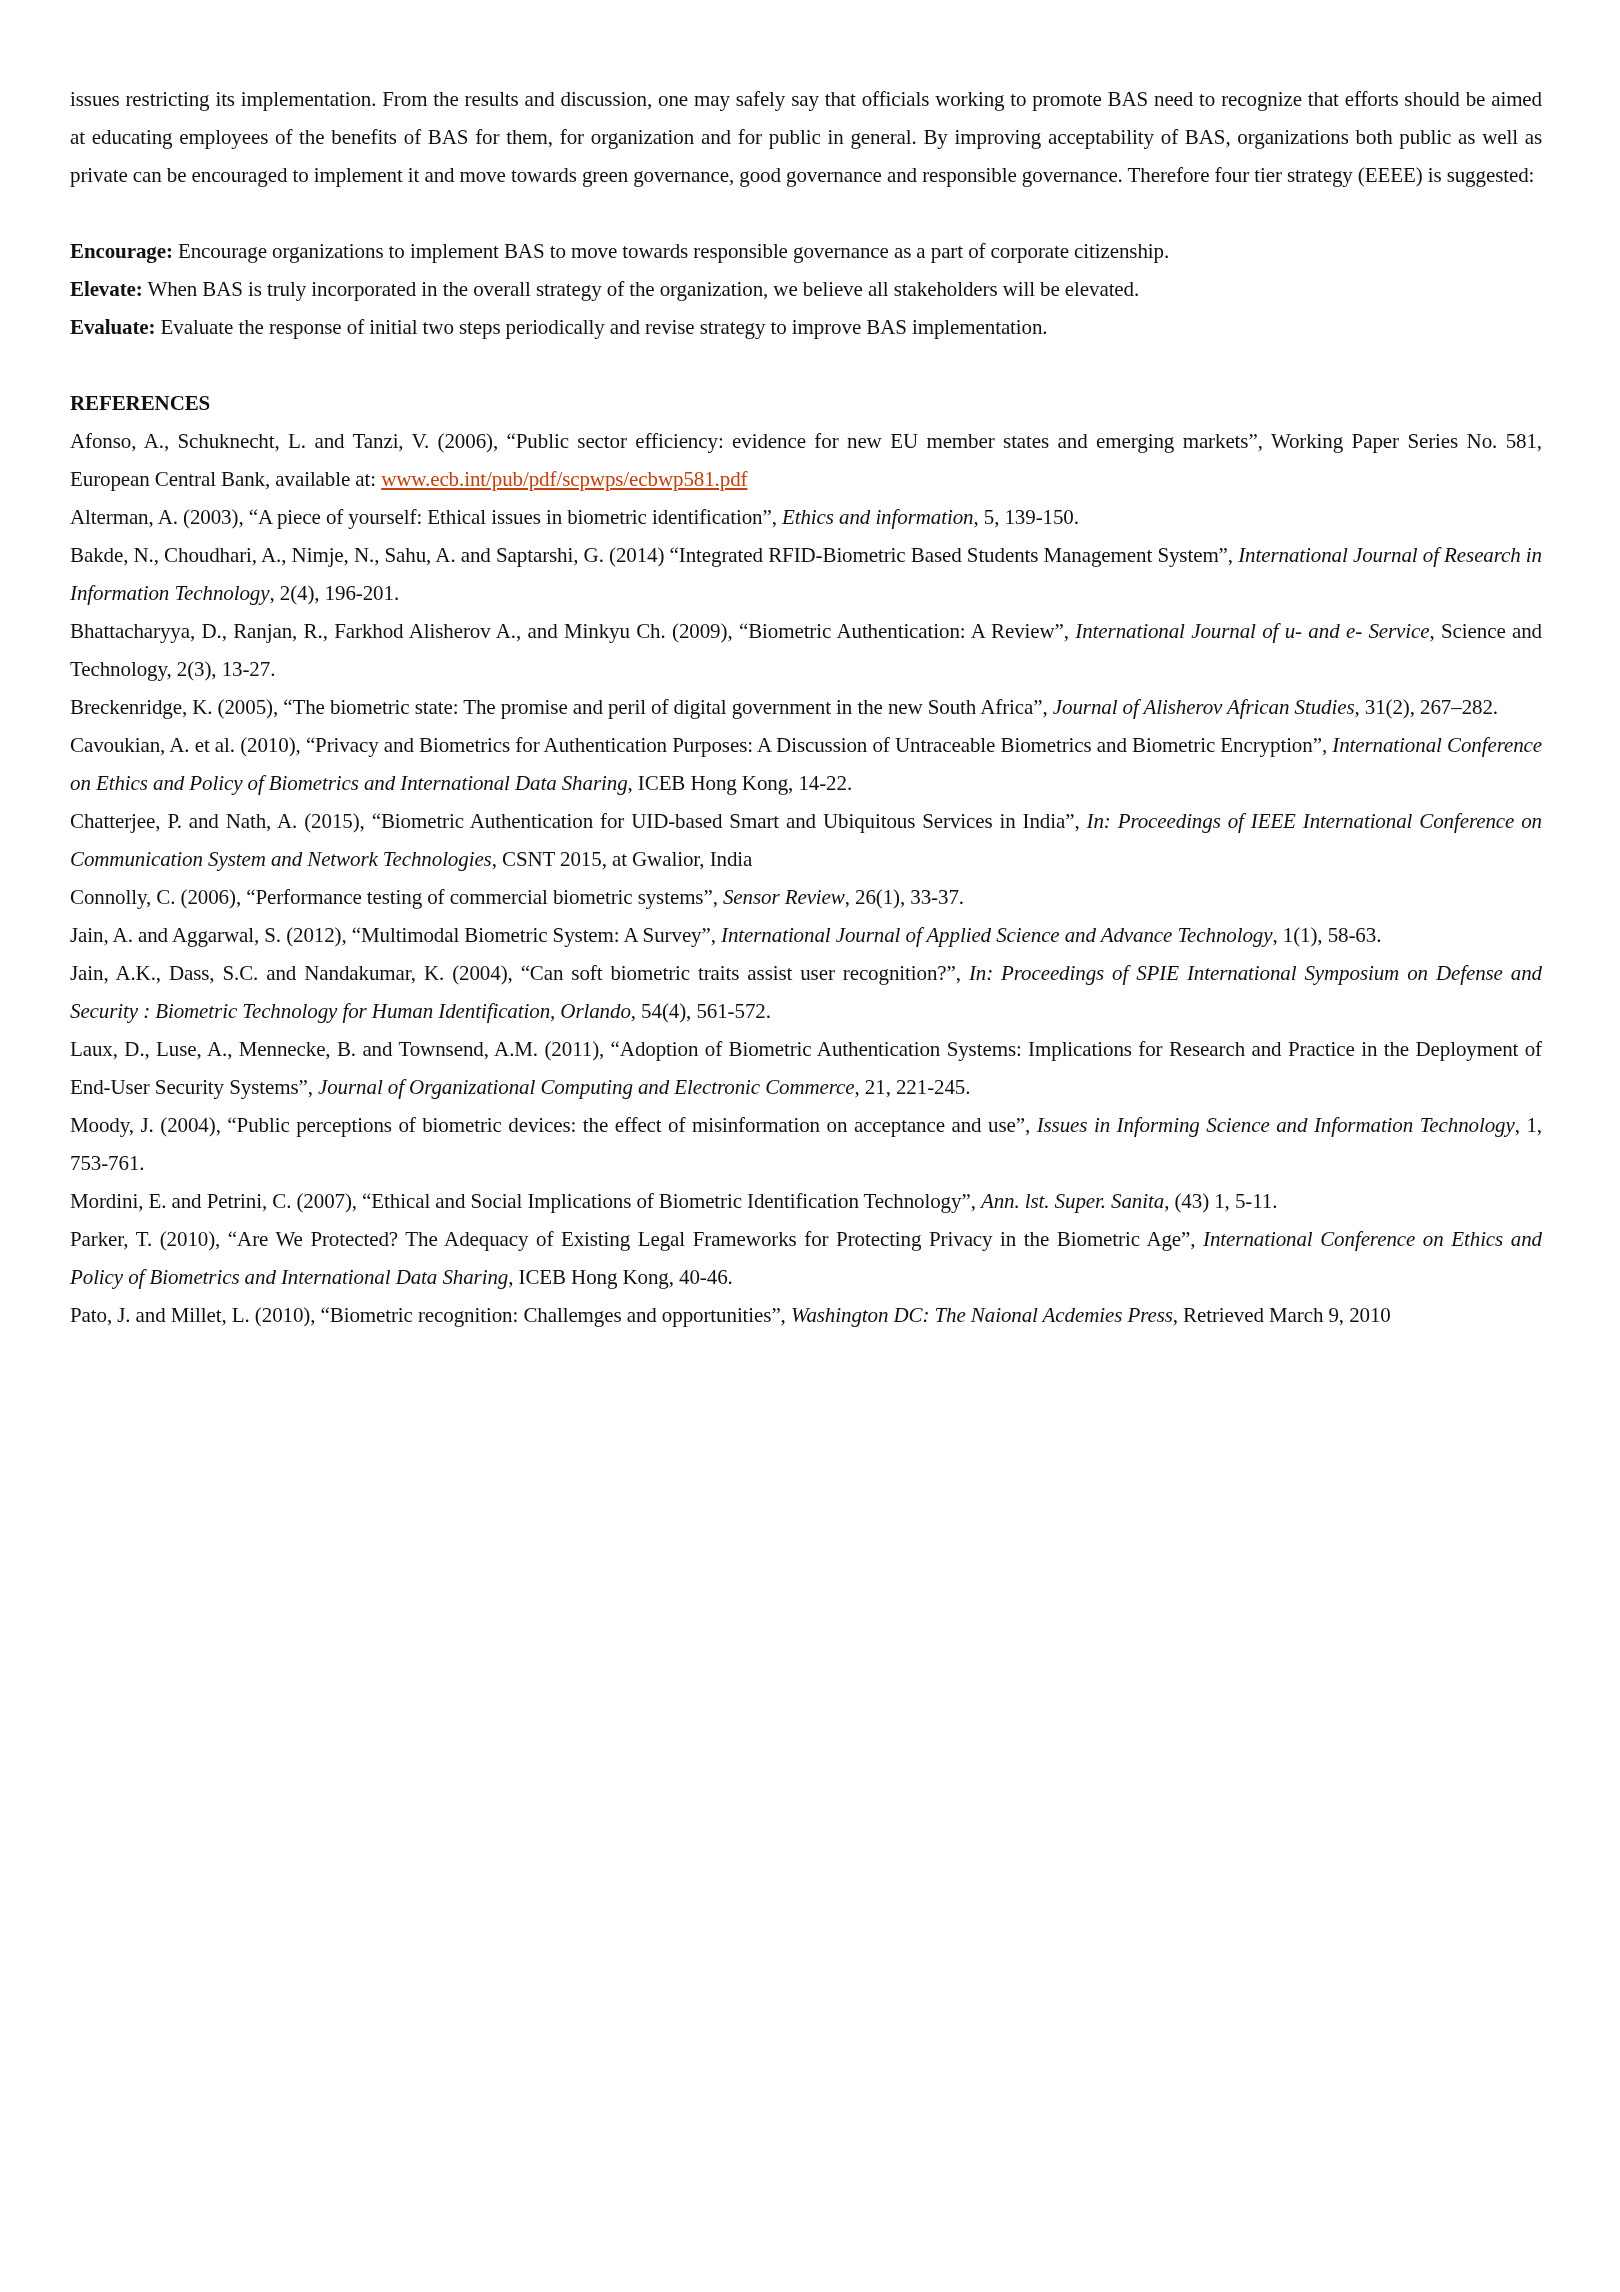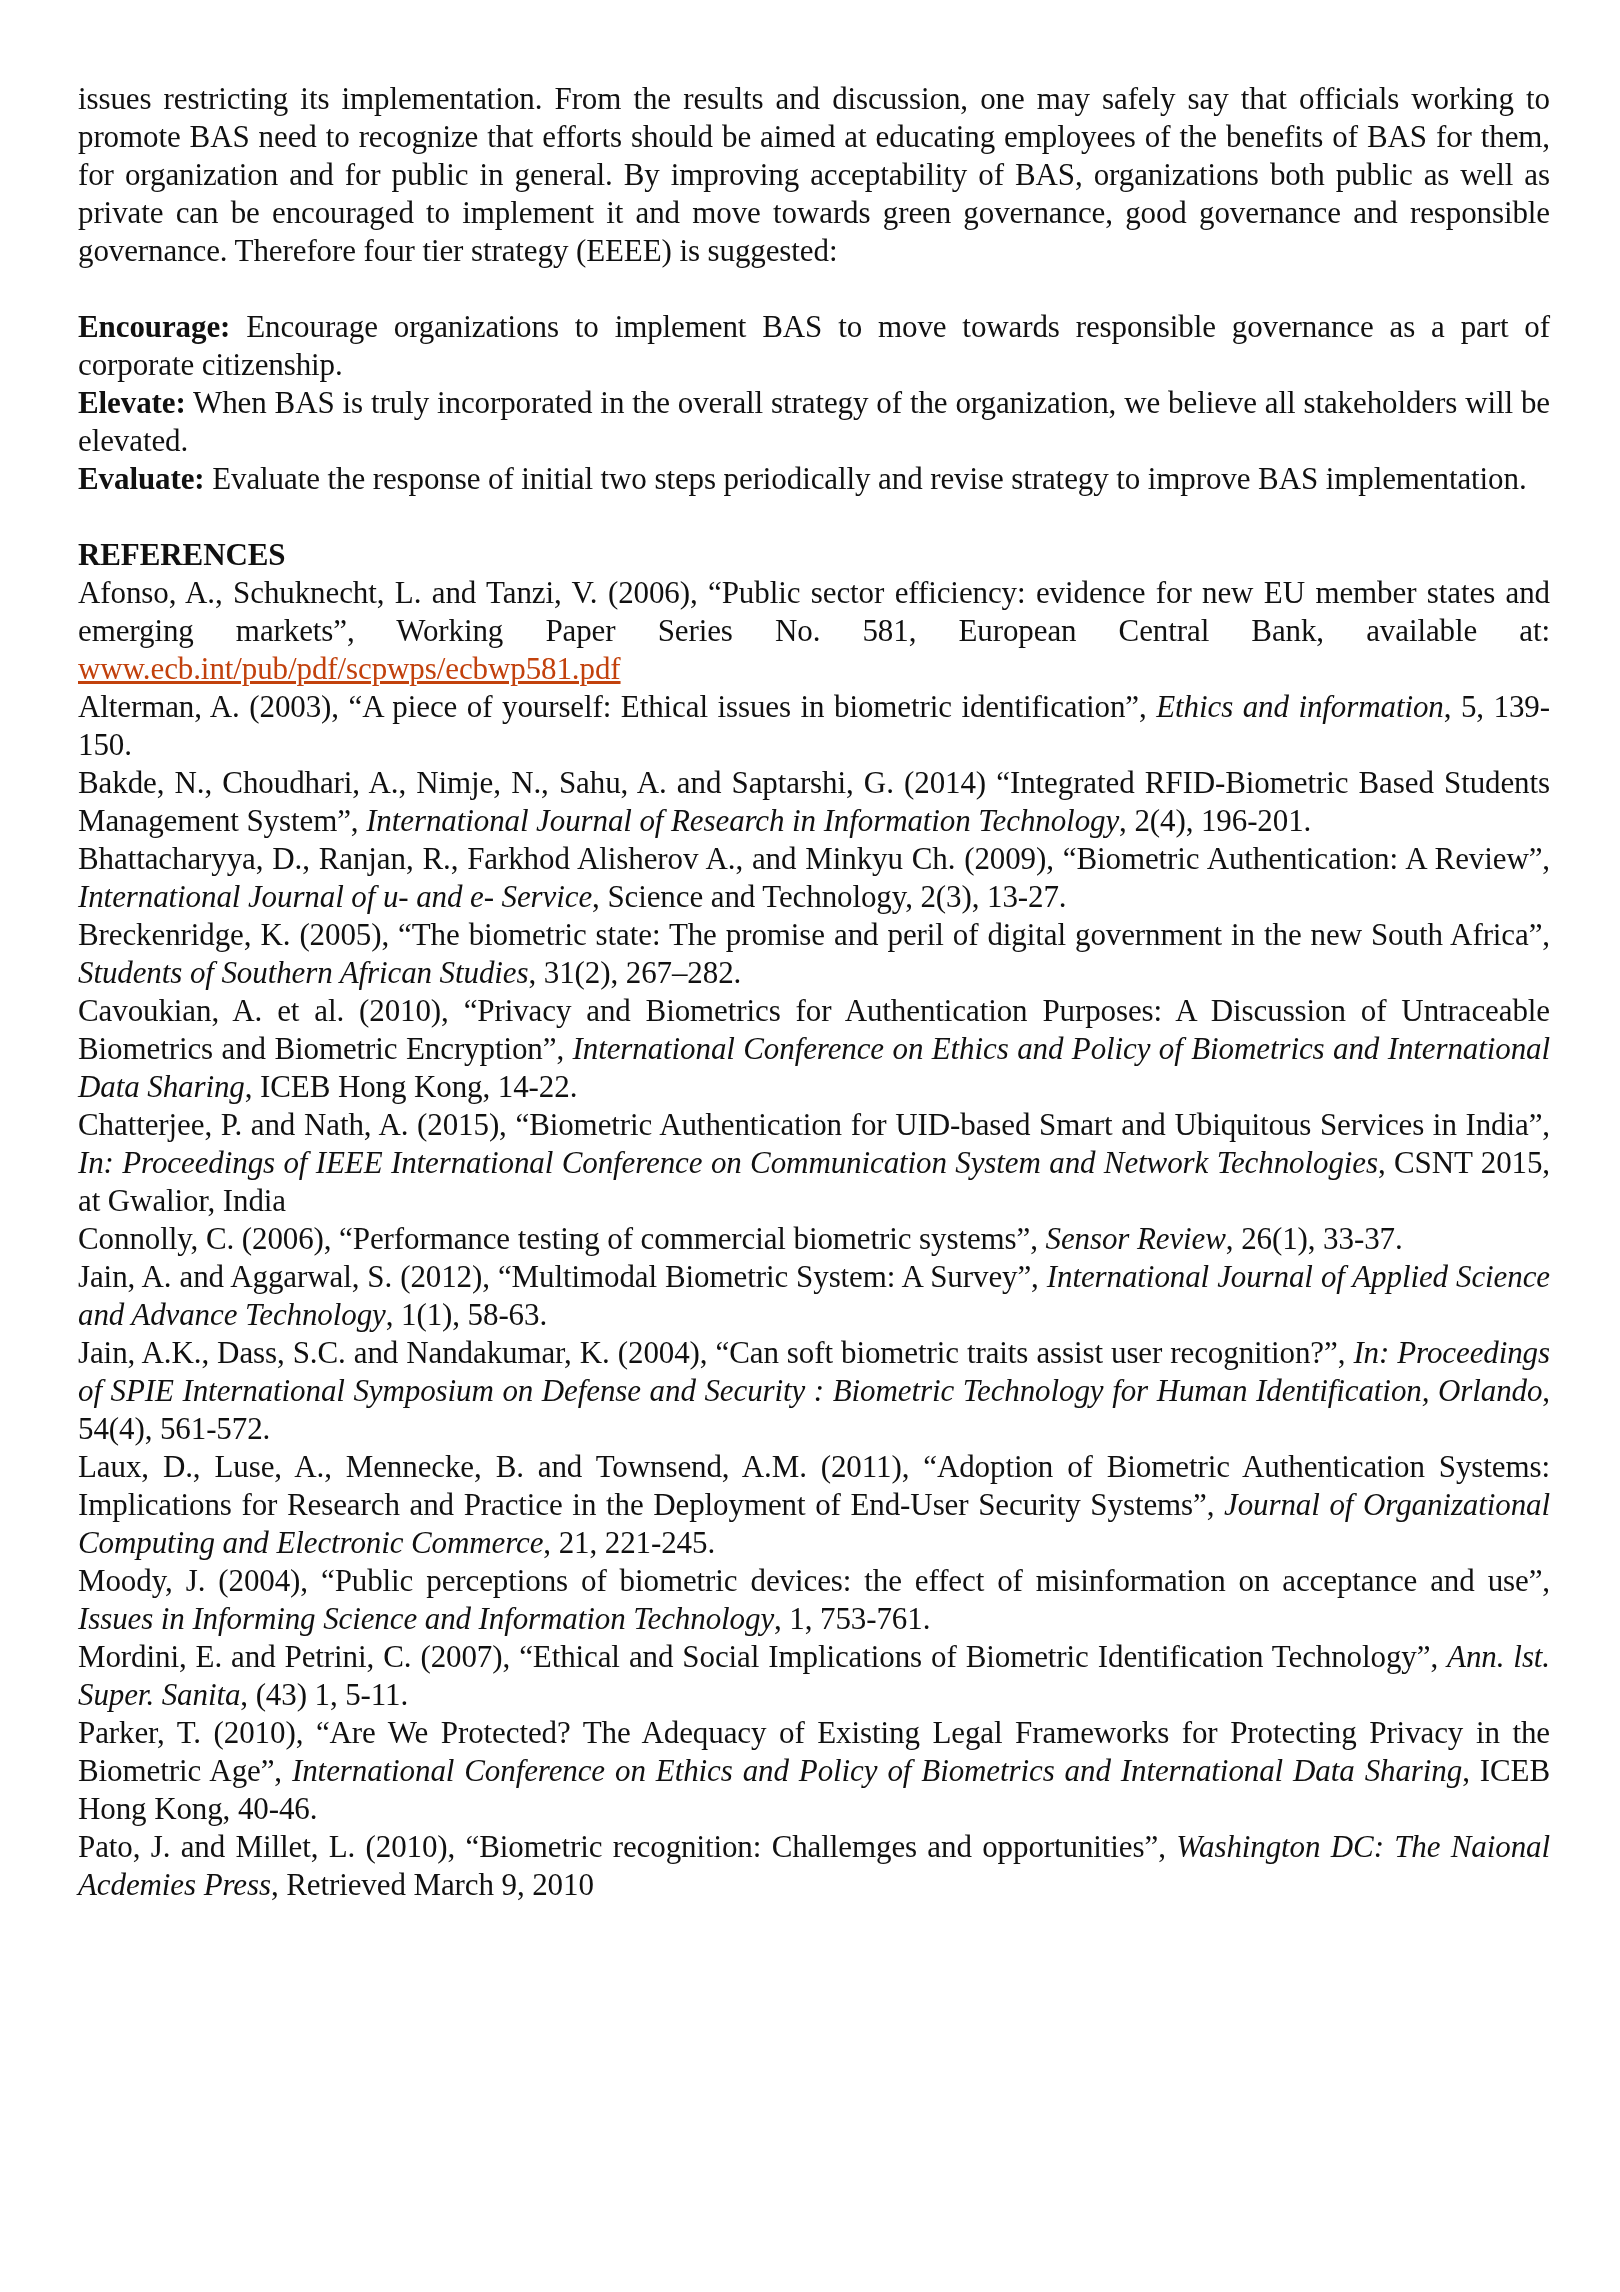--- a/index.html
+++ b/index.html
@@ -6,24 +6,24 @@
   body {
     width: 1620px;
     height: 2293px;
     position: relative;
     overflow: hidden;
     font-family: "Liberation Serif", serif;
     color: #111111;
   }
   .page {
     position: absolute;
-    left: 78px;
+    left: 70px;
     top: 80px;
     width: 1472px;
-    font-size: 31px;
+    font-size: 21px;
     line-height: 38px;
     text-align: justify;
     letter-spacing: -0.1px;
   }
   p { margin: 0; }
   .gap { height: 38px; }
   .b { font-weight: bold; }
   .i { font-style: italic; }
   a.link { color: #c2410c; text-decoration: underline; }
   .heading { font-weight: bold; margin: 0; }
@@ -46,21 +46,21 @@
 
   <div class="gap"></div>
 
   <p class="heading">REFERENCES</p>
 
   <div>
     <p class="ref"><span>Afonso, A., Schuknecht, L. and Tanzi, V. (2006), “Public sector efficiency: evidence for new EU member states and emerging markets”, Working Paper Series No. 581, European Central Bank, available at: </span><a class="link" href="#">www.ecb.int/pub/pdf/scpwps/ecbwp581.pdf</a></p>
     <p class="ref"><span>Alterman, A. (2003), “A piece of yourself: Ethical issues in biometric identification”, </span><span class="i">Ethics and information</span><span>, 5, 139-150.</span></p>
     <p class="ref"><span>Bakde, N., Choudhari, A., Nimje, N., Sahu, A. and Saptarshi, G. (2014) “Integrated RFID-Biometric Based Students Management System”, </span><span class="i">International Journal of Research in Information Technology</span><span>,  2(4), 196-201.</span></p>
     <p class="ref"><span>Bhattacharyya, D., Ranjan, R., Farkhod Alisherov A., and Minkyu Ch. (2009), “Biometric Authentication: A Review”, </span><span class="i">International Journal of u- and e- Service</span><span>, Science and Technology, 2(3), 13-27.</span></p>
-    <p class="ref"><span>Breckenridge, K. (2005), “The biometric state: The promise and peril of digital government in the new South Africa”, </span><span class="i">Students of Southern African Studies</span><span>, 31(2), 267–282.</span></p>
+    <p class="ref"><span>Breckenridge, K. (2005), “The biometric state: The promise and peril of digital government in the new South Africa”, </span><span class="i">Journal of Alisherov African Studies</span><span>, 31(2), 267–282.</span></p>
     <p class="ref"><span>Cavoukian, A. et al. (2010), “Privacy and Biometrics for Authentication Purposes: A Discussion of Untraceable Biometrics and Biometric Encryption”, </span><span class="i">International Conference on Ethics and Policy of Biometrics and International Data Sharing</span><span>, ICEB Hong Kong, 14-22.</span></p>
     <p class="ref"><span>Chatterjee, P. and Nath, A. (2015), “Biometric Authentication for UID-based Smart and Ubiquitous Services in India”, </span><span class="i">In: Proceedings of IEEE International Conference on Communication System and Network Technologies</span><span>, CSNT 2015,  at Gwalior, India</span></p>
     <p class="ref"><span>Connolly, C. (2006), “Performance testing of commercial biometric systems”, </span><span class="i">Sensor Review</span><span>, 26(1), 33-37.</span></p>
     <p class="ref"><span>Jain, A. and Aggarwal, S. (2012), “Multimodal Biometric System: A Survey”, </span><span class="i">International Journal of Applied Science and Advance Technology</span><span>, 1(1), 58-63.</span></p>
     <p class="ref"><span>Jain, A.K., Dass, S.C. and Nandakumar, K. (2004), “Can soft biometric traits assist user recognition?”, </span><span class="i">In: Proceedings of SPIE International Symposium on Defense and Security : Biometric Technology for Human Identification, Orlando</span><span>, 54(4), 561-572.</span></p>
     <p class="ref"><span>Laux, D., Luse, A., Mennecke, B. and Townsend, A.M. (2011), “Adoption of Biometric Authentication Systems: Implications for Research and Practice in the Deployment of End-User Security Systems”, </span><span class="i">Journal of Organizational Computing and Electronic Commerce</span><span>, 21, 221-245.</span></p>
     <p class="ref"><span>Moody, J. (2004), “Public perceptions of biometric devices: the effect of misinformation on acceptance and use”, </span><span class="i">Issues in Informing Science and Information Technology</span><span>, 1, 753-761.</span></p>
     <p class="ref"><span>Mordini, E. and Petrini, C. (2007), “Ethical and Social Implications of Biometric Identification Technology”, </span><span class="i">Ann. lst. Super. Sanita</span><span>, (43) 1, 5-11.</span></p>
     <p class="ref"><span>Parker, T. (2010), “Are We Protected? The Adequacy of Existing Legal Frameworks for Protecting Privacy in the Biometric Age”, </span><span class="i">International Conference on Ethics and Policy of Biometrics and International Data Sharing</span><span>, ICEB Hong Kong, 40-46.</span></p>
     <p class="ref"><span>Pato, J. and Millet, L. (2010), “Biometric recognition: Challemges and opportunities”, </span><span class="i">Washington DC: The Naional Acdemies Press</span><span>, Retrieved March 9, 2010</span></p>

